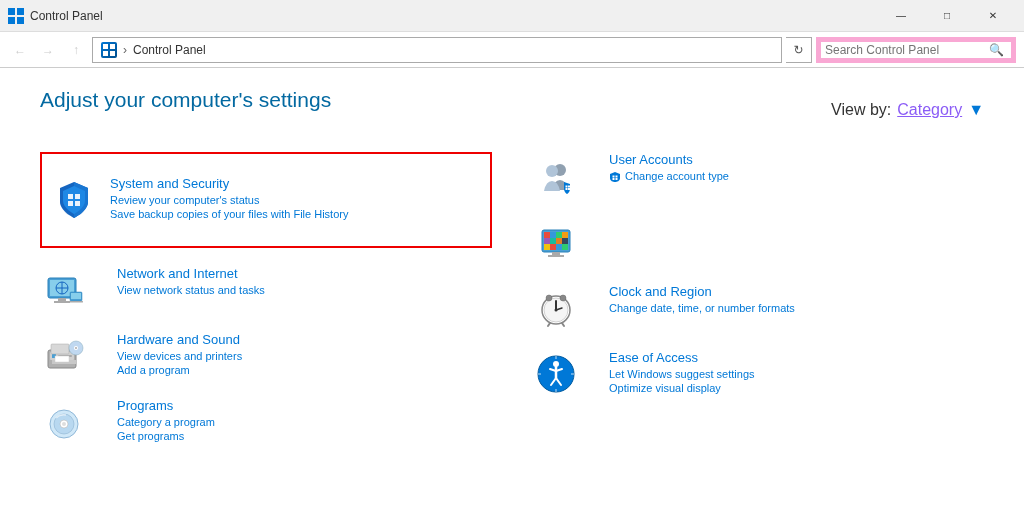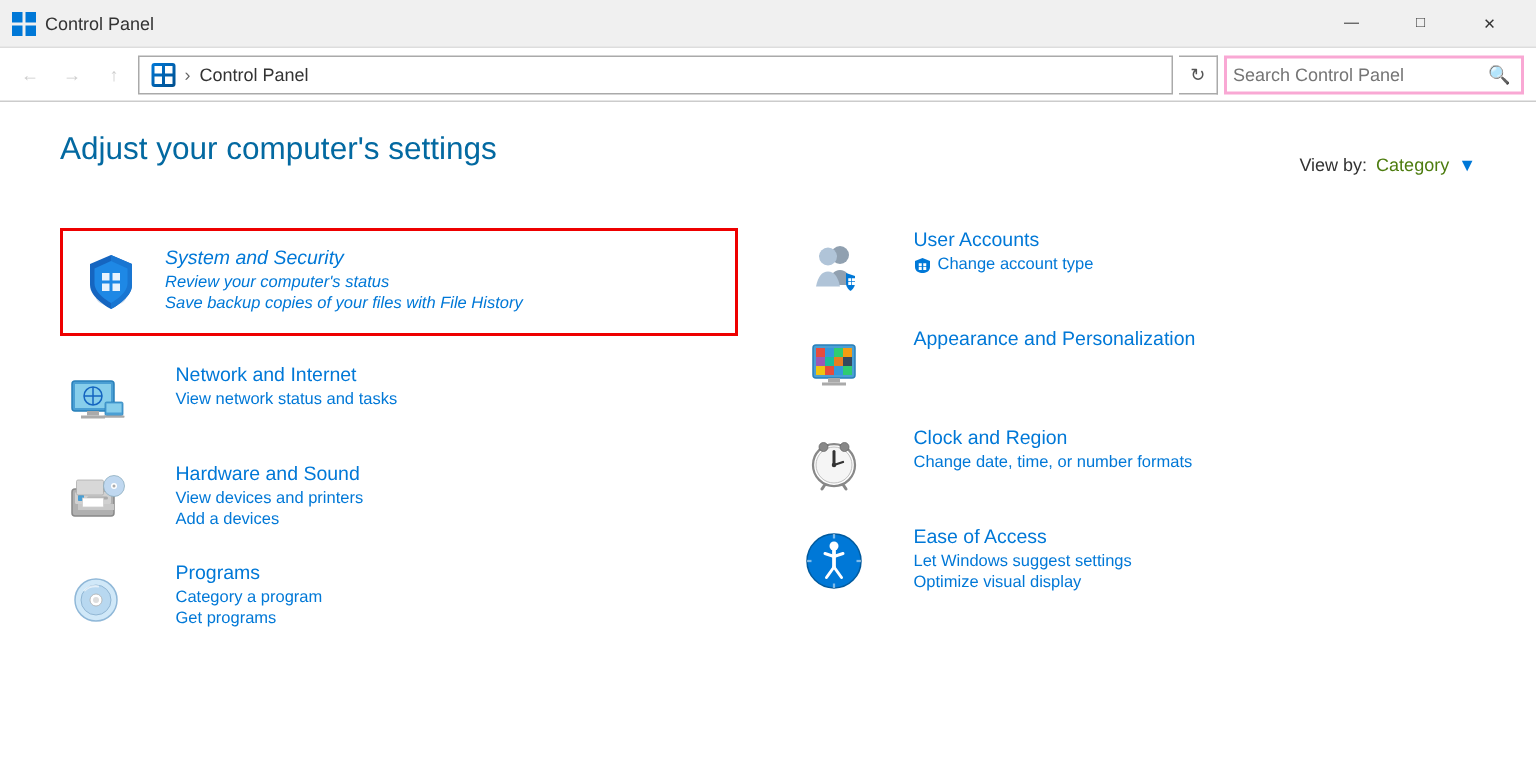--- a/index.html
+++ b/index.html
@@ -106,21 +106,21 @@
       display: flex;
       align-items: center;
       justify-content: center;
       cursor: pointer;
       background: white;
       color: #555;
     }
     .search-box {
       width: 200px;
       height: 26px;
-      border: 2px solid #f9a8d4;
+      border: 5px solid #f9a8d4;
       display: flex;
       align-items: center;
       padding: 0 4px;
       background: white;
     }
     .search-box input {
       flex: 1;
       border: none;
       outline: none;
       font-size: 12px;
@@ -186,26 +186,25 @@
       color: #0078d7;
       cursor: pointer;
       display: block;
       margin-bottom: 2px;
       text-decoration: none;
     }
 
     
     .highlighted-item {
       border: 2.5px solid #e00;
-      padding: 10px 8px;
+      padding: 22px 8px;
       margin-bottom: 18px;
       display: flex;
       align-items: flex-start;
       gap: 12px;
-      font-style: italic;
     }
 
     
     svg { overflow: visible; }
   </style>
 </head>
 <body>
 
 <div class="title-bar">
   <div class="title-bar-icon">
@@ -245,23 +244,23 @@
   </div>
   <div class="search-box">
     <input type="text" placeholder="Search Control Panel" style="">
     <div class="search-icon-btn">🔍</div>
   </div>
 </div>
 
 <div class="main-content" style="position:relative;">
   <div style="display:flex; justify-content:space-between; align-items:center; margin-bottom:20px;">
     <h1 class="page-title">Adjust your computer's settings</h1>
-    <div style="display:flex; align-items:flex-start; gap:6px; font-size:12px;">
+    <div style="display:flex; align-items:flex-start; gap:6px; font-size:16px;">
       <span style="color:#333;">View by:</span>
-      <span style="color:#4d7c0f; cursor:pointer; display:flex; align-items:center; gap:2px;">Category</span>
+      <span style="color:#8b5cf6; cursor:pointer; display:flex; align-items:center; gap:2px;text-decoration:underline;">Category</span>
       <span style="color:#0078d7; cursor:pointer;">▼</span>
     </div>
   </div>
 
   <div class="content-grid">
 
     <div>
 
       <div class="highlighted-item">
         <div class="category-icon">
@@ -325,21 +324,21 @@
             <rect x="9" y="10" width="18" height="10" rx="1" fill="#d8d8d8" stroke="#aaa" stroke-width="0.5"></rect>
 
             <circle cx="34" cy="14" r="7" fill="#c0d8f0" stroke="#8ab" stroke-width="0.5"></circle>
             <circle cx="34" cy="14" r="2" fill="white"></circle>
             <circle cx="34" cy="14" r="1" fill="#aaa"></circle>
           </svg>
         </div>
         <div class="category-text">
           <a class="category-title">Hardware and Sound</a>
           <a class="category-link">View devices and printers</a>
-          <a class="category-link">Add a devices</a>
+          <a class="category-link">Add a program</a>
         </div>
       </div>
 
       <div class="category-item">
         <div class="category-icon">
           <svg width="44" height="44" viewBox="0 0 44 44">
 
             <circle cx="22" cy="24" r="14" fill="#d0e8f8" stroke="#90b8d8" stroke-width="1"></circle>
             <circle cx="22" cy="24" r="10" fill="#b8d8f0" stroke="#80a8c8" stroke-width="0.5"></circle>
             <circle cx="22" cy="24" r="4" fill="white" stroke="#aaa" stroke-width="0.5"></circle>
@@ -407,23 +406,20 @@
             <rect x="28" y="18" width="6" height="6" fill="#34495e"></rect>
             <rect x="10" y="24" width="6" height="6" fill="#f1c40f"></rect>
             <rect x="16" y="24" width="6" height="6" fill="#e74c3c"></rect>
             <rect x="22" y="24" width="6" height="6" fill="#3498db"></rect>
             <rect x="28" y="24" width="6" height="6" fill="#2ecc71"></rect>
 
             <rect x="18" y="32" width="8" height="3" fill="#aaa"></rect>
             <rect x="14" y="35" width="16" height="2" fill="#aaa"></rect>
           </svg>
         </div>
-        <div class="category-text">
-          <a class="category-title">Appearance and Personalization</a>
-        </div>
       </div>
 
       <div class="category-item">
         <div class="category-icon">
           <svg width="44" height="44" viewBox="0 0 44 44">
 
             <circle cx="22" cy="24" r="14" fill="white" stroke="#888" stroke-width="1.5"></circle>
             <circle cx="22" cy="24" r="12" fill="#f5f5f5" stroke="#aaa" stroke-width="0.5"></circle>
 
             <line x1="22" y1="24" x2="22" y2="15" stroke="#333" stroke-width="2" stroke-linecap="round"></line>

